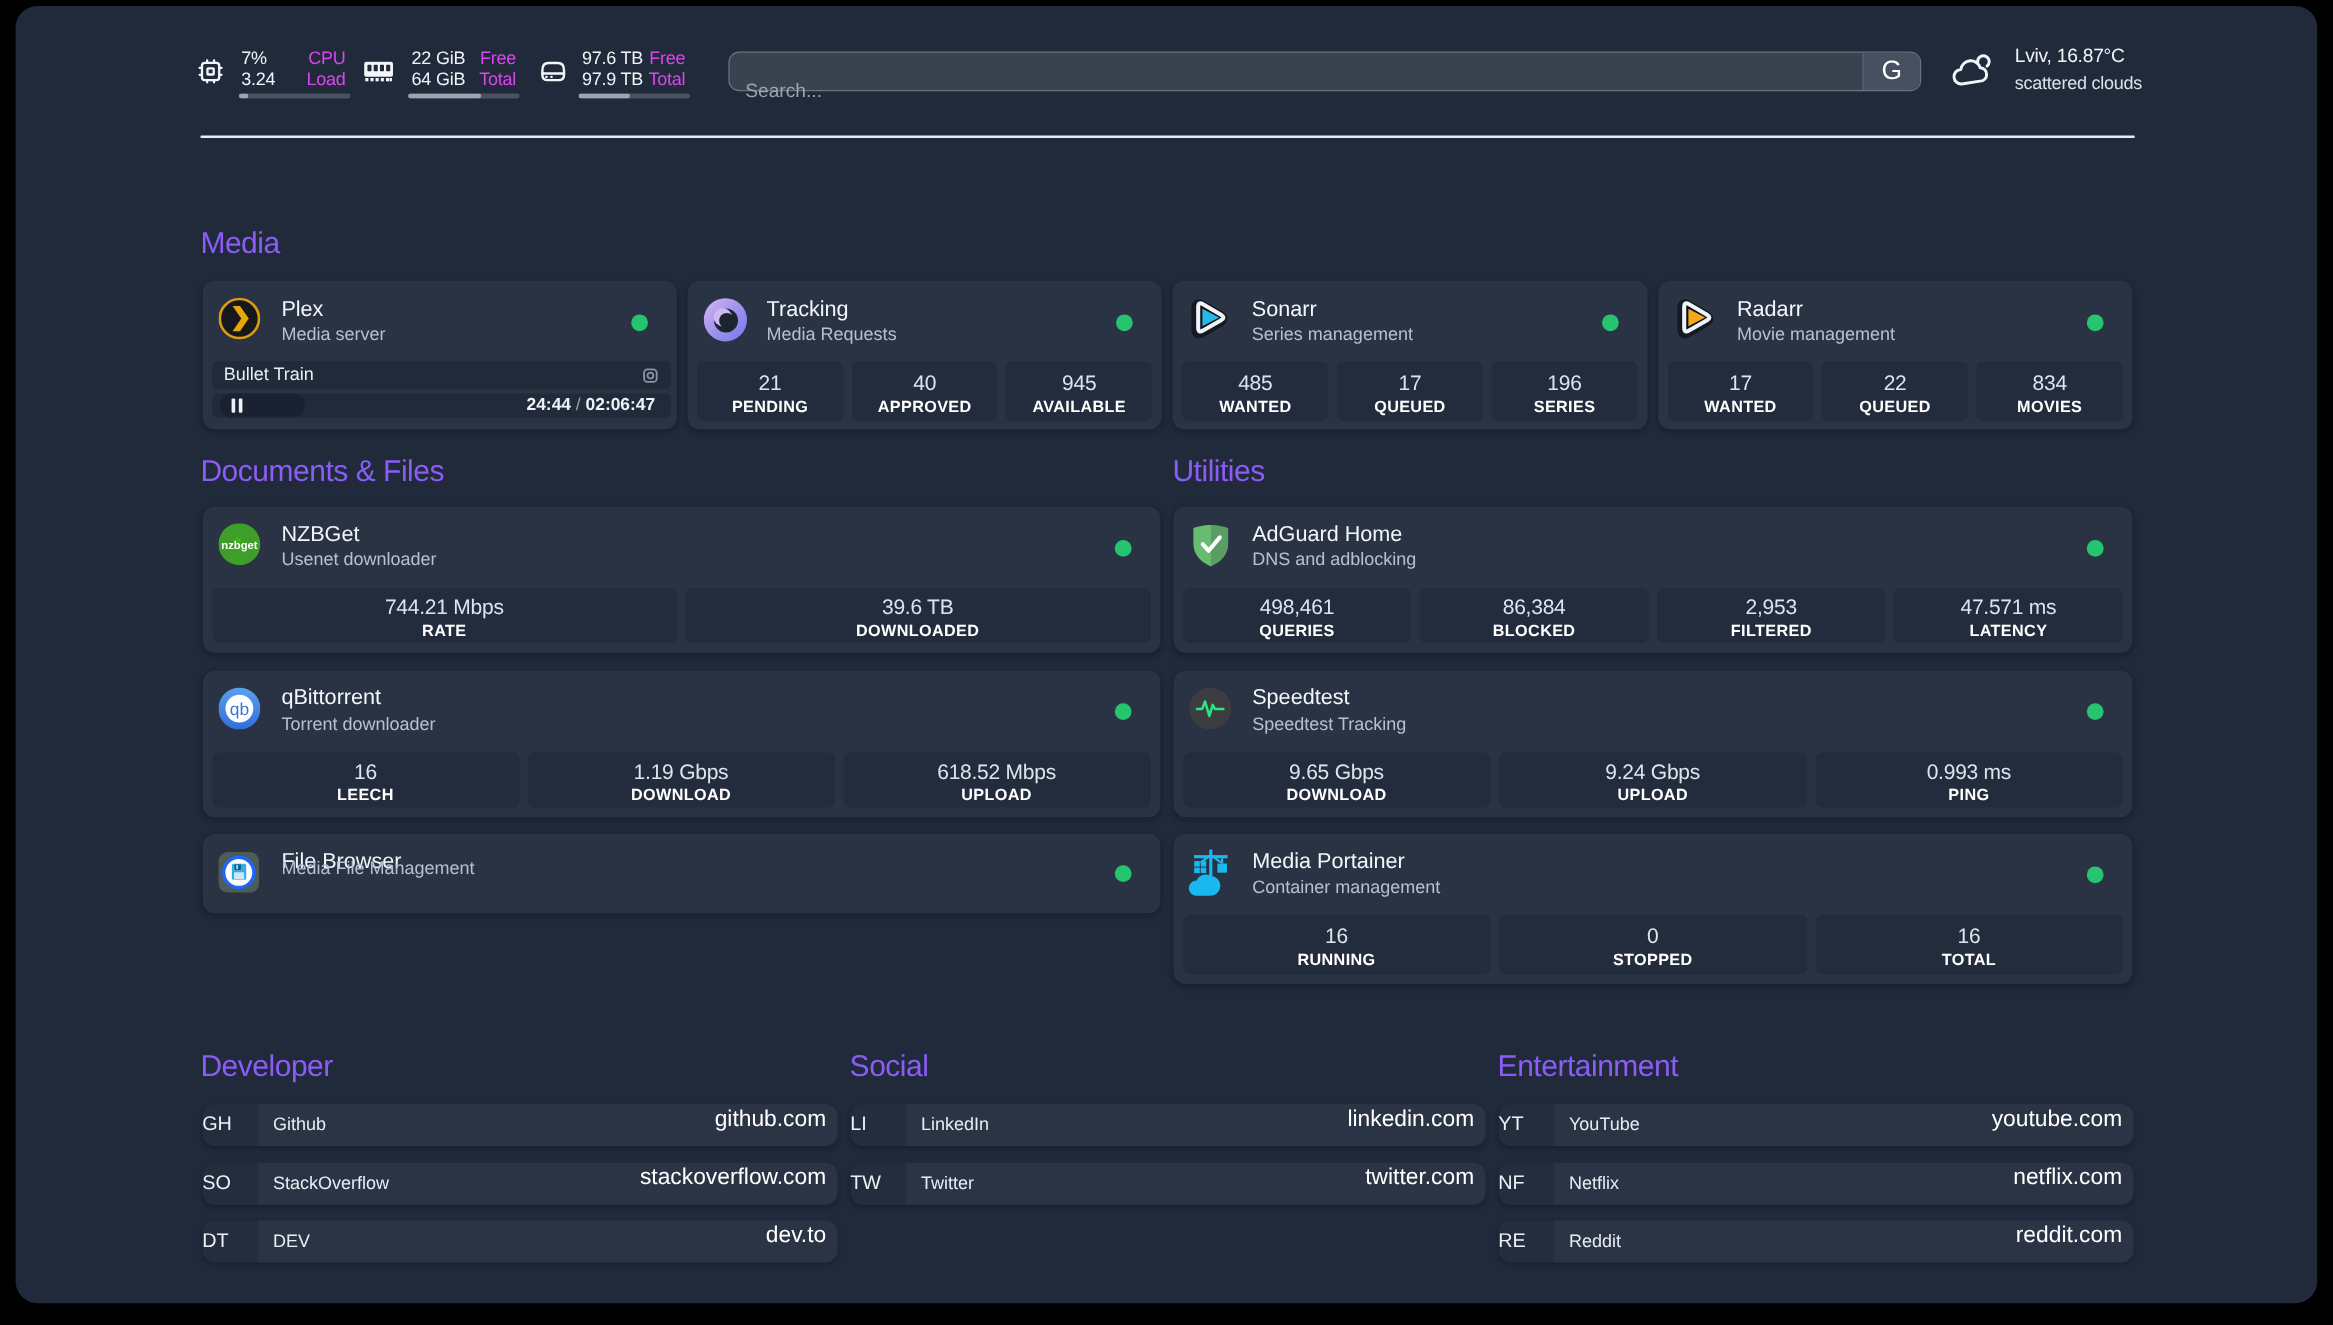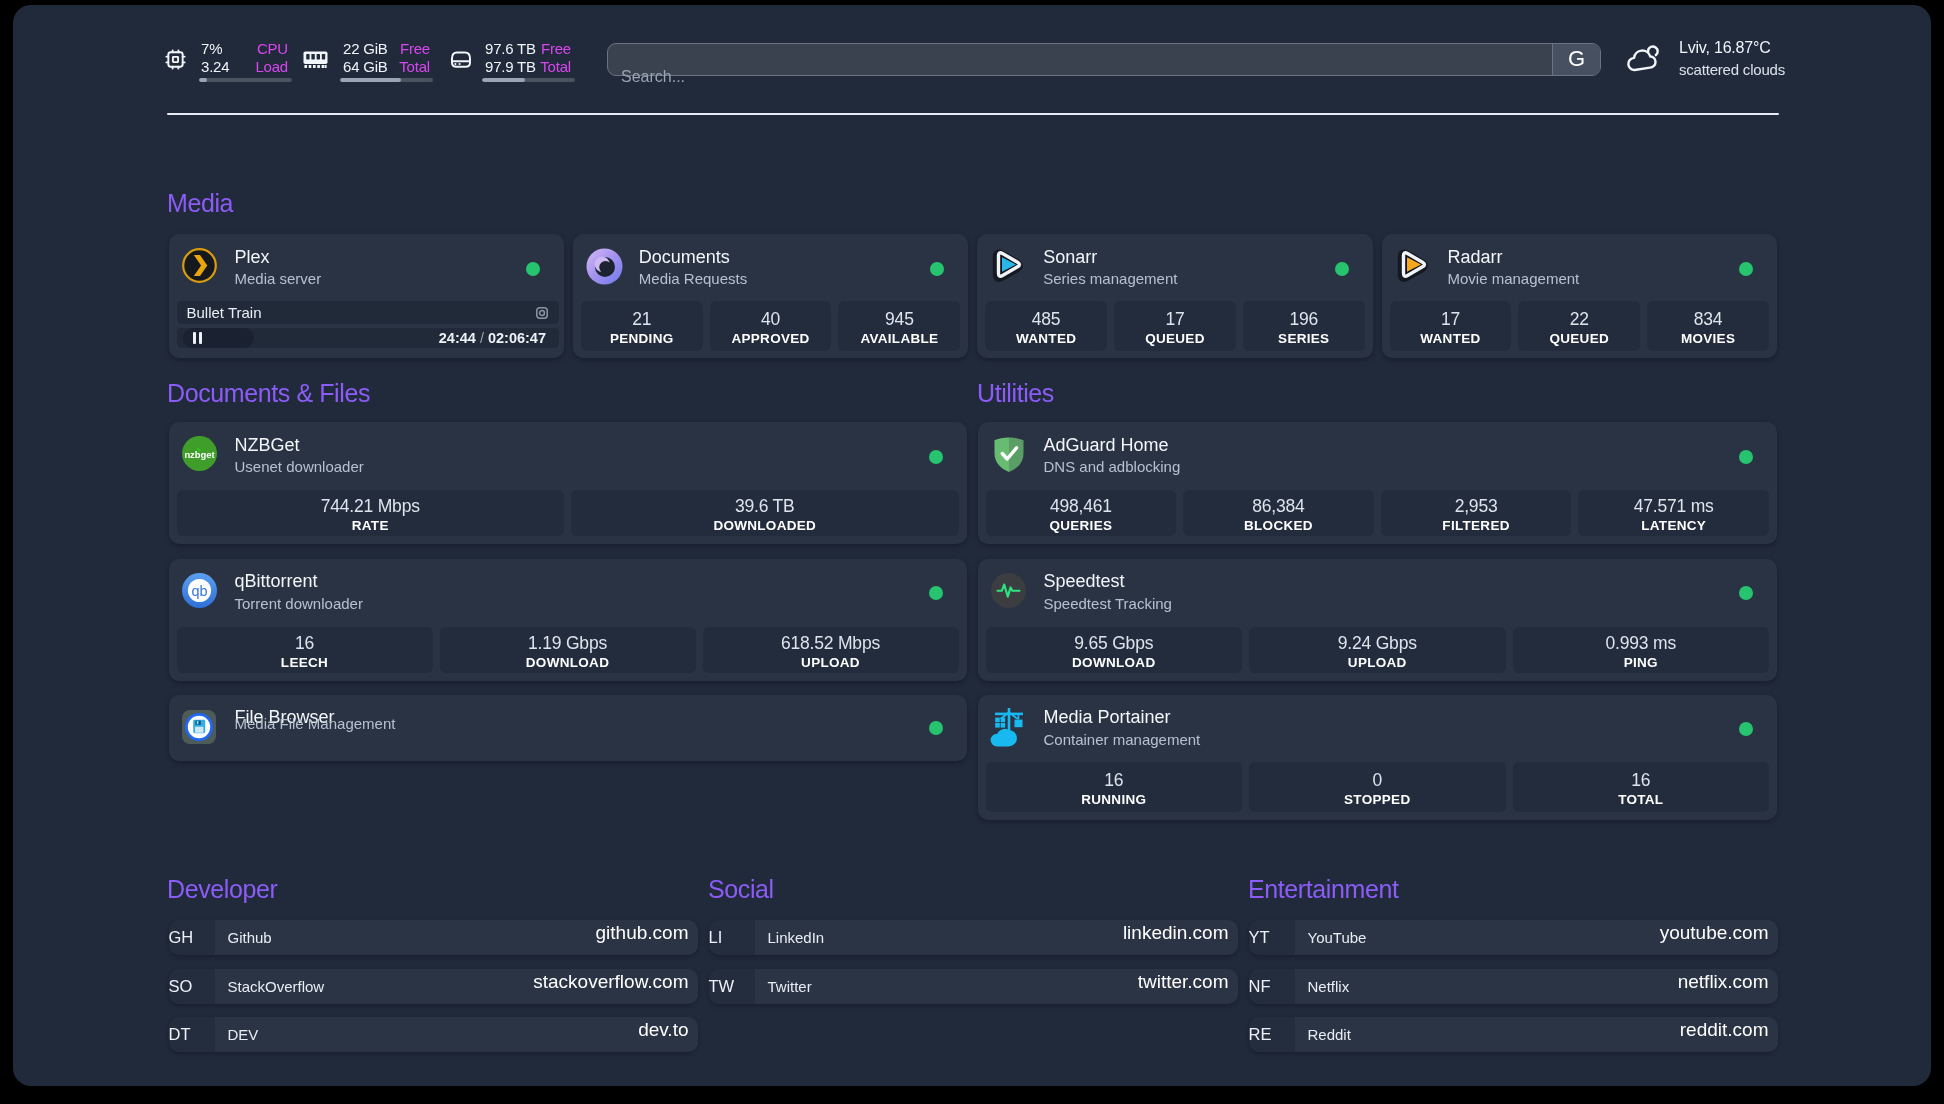--- a/index.html
+++ b/index.html
@@ -143,21 +143,21 @@
           <stop offset="0" stop-color="#d3b9f5"></stop>
           <stop offset="0.5" stop-color="#a391ee"></stop>
           <stop offset="1" stop-color="#6d7cec"></stop>
         </linearGradient>
       </defs>
     <circle cx="18.5" cy="18.5" r="18" fill="url(#ovg)"></circle>
     <circle cx="19" cy="19" r="10" fill="#1d2431"></circle>
     <circle cx="16.3" cy="16.3" r="7.6" fill="#cdb9f2"></circle>
     <circle cx="19.6" cy="19.2" r="6.3" fill="#1d2431"></circle>
   </svg>
-  <div class="title">Documents</div>
+  <div class="title">Tracking</div>
     <div class="sub">Media Requests</div>
     <div class="dot"></div>
   <div class="stats">
       <div class="sb">
         <div class="v">21</div>
         <div class="l">PENDING</div>
       </div>
       <div class="sb">
         <div class="v">40</div>
         <div class="l">APPROVED</div>

